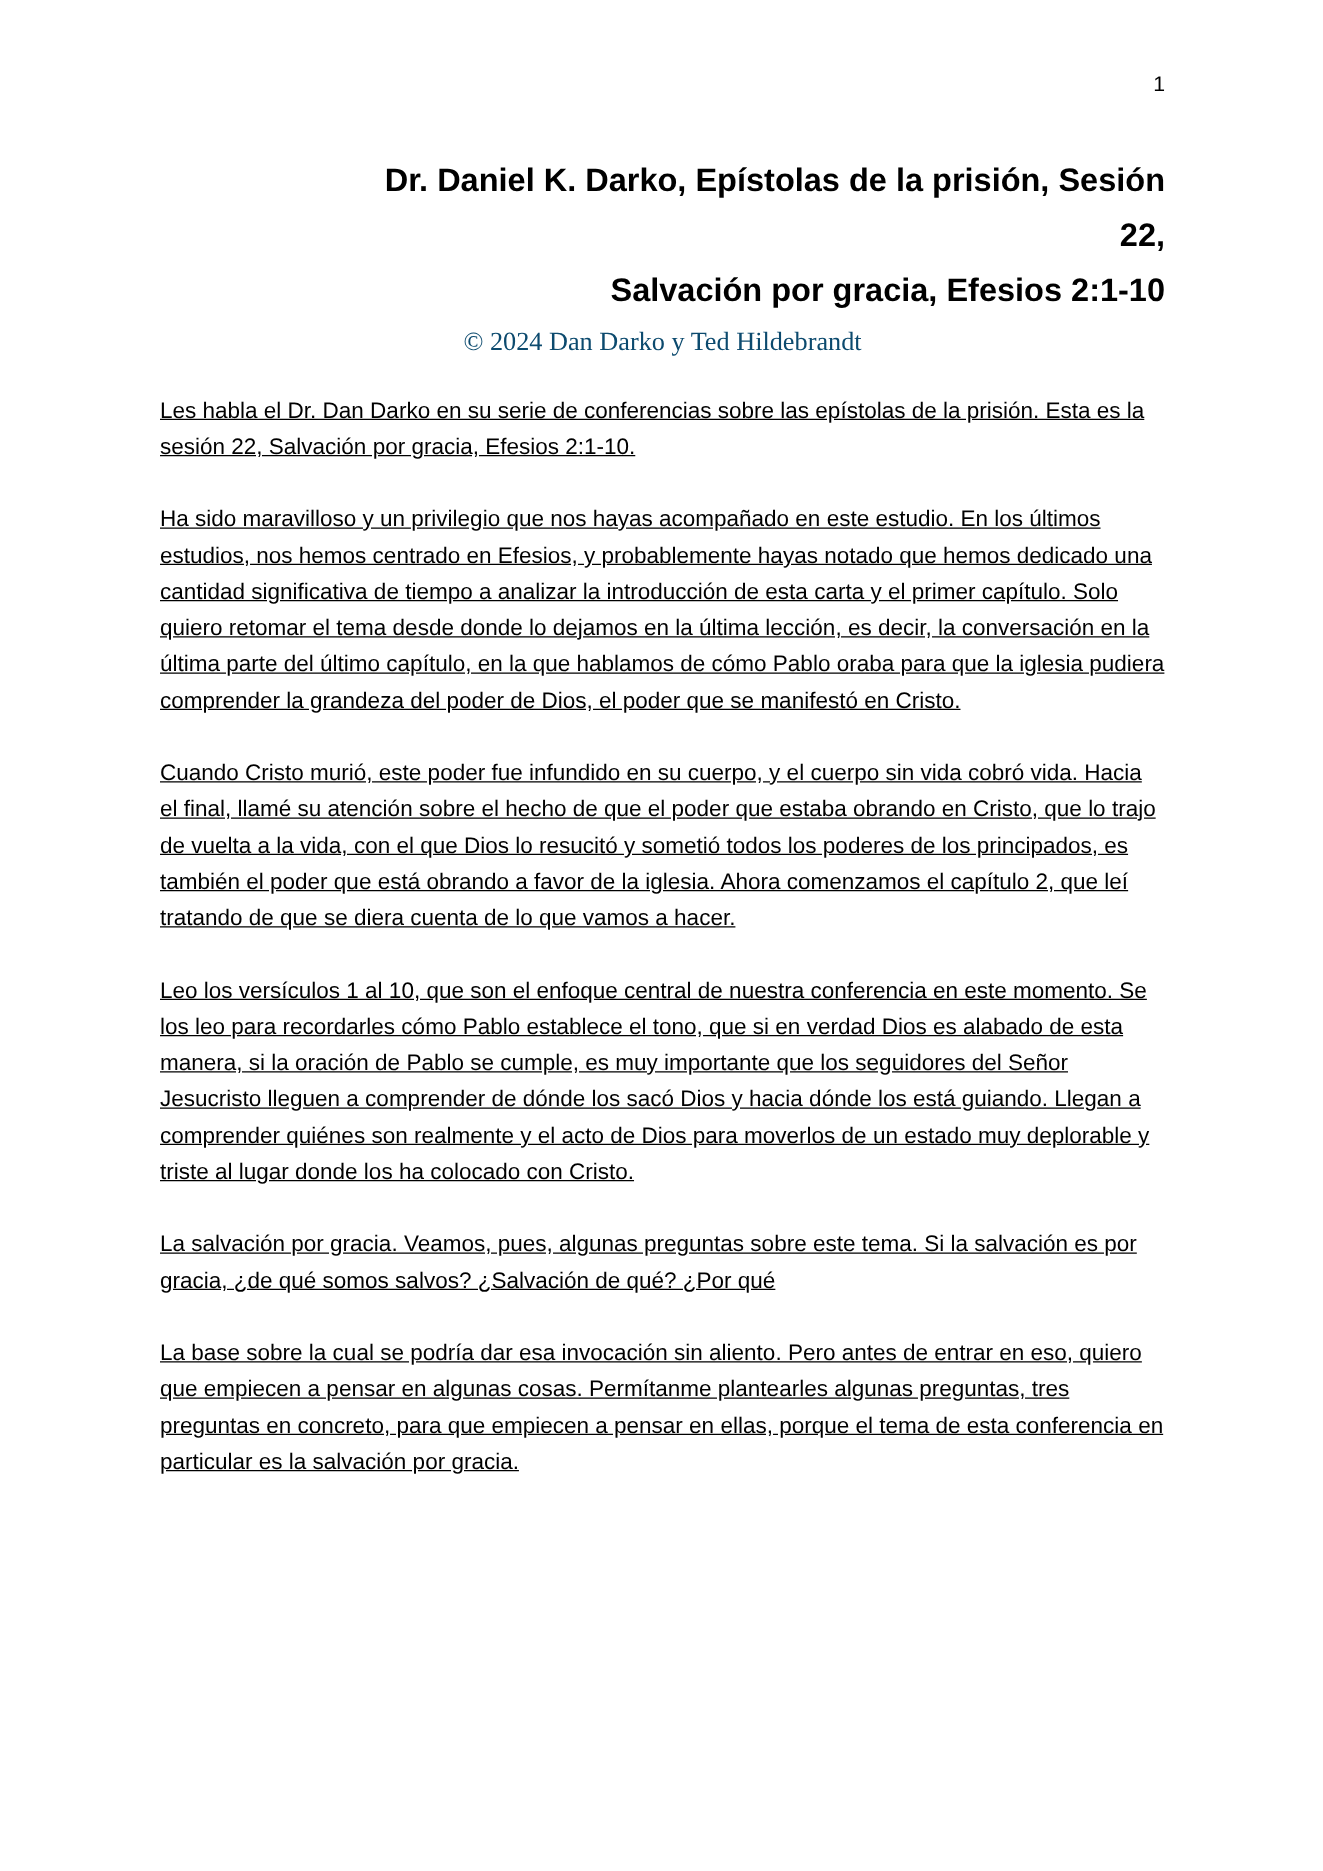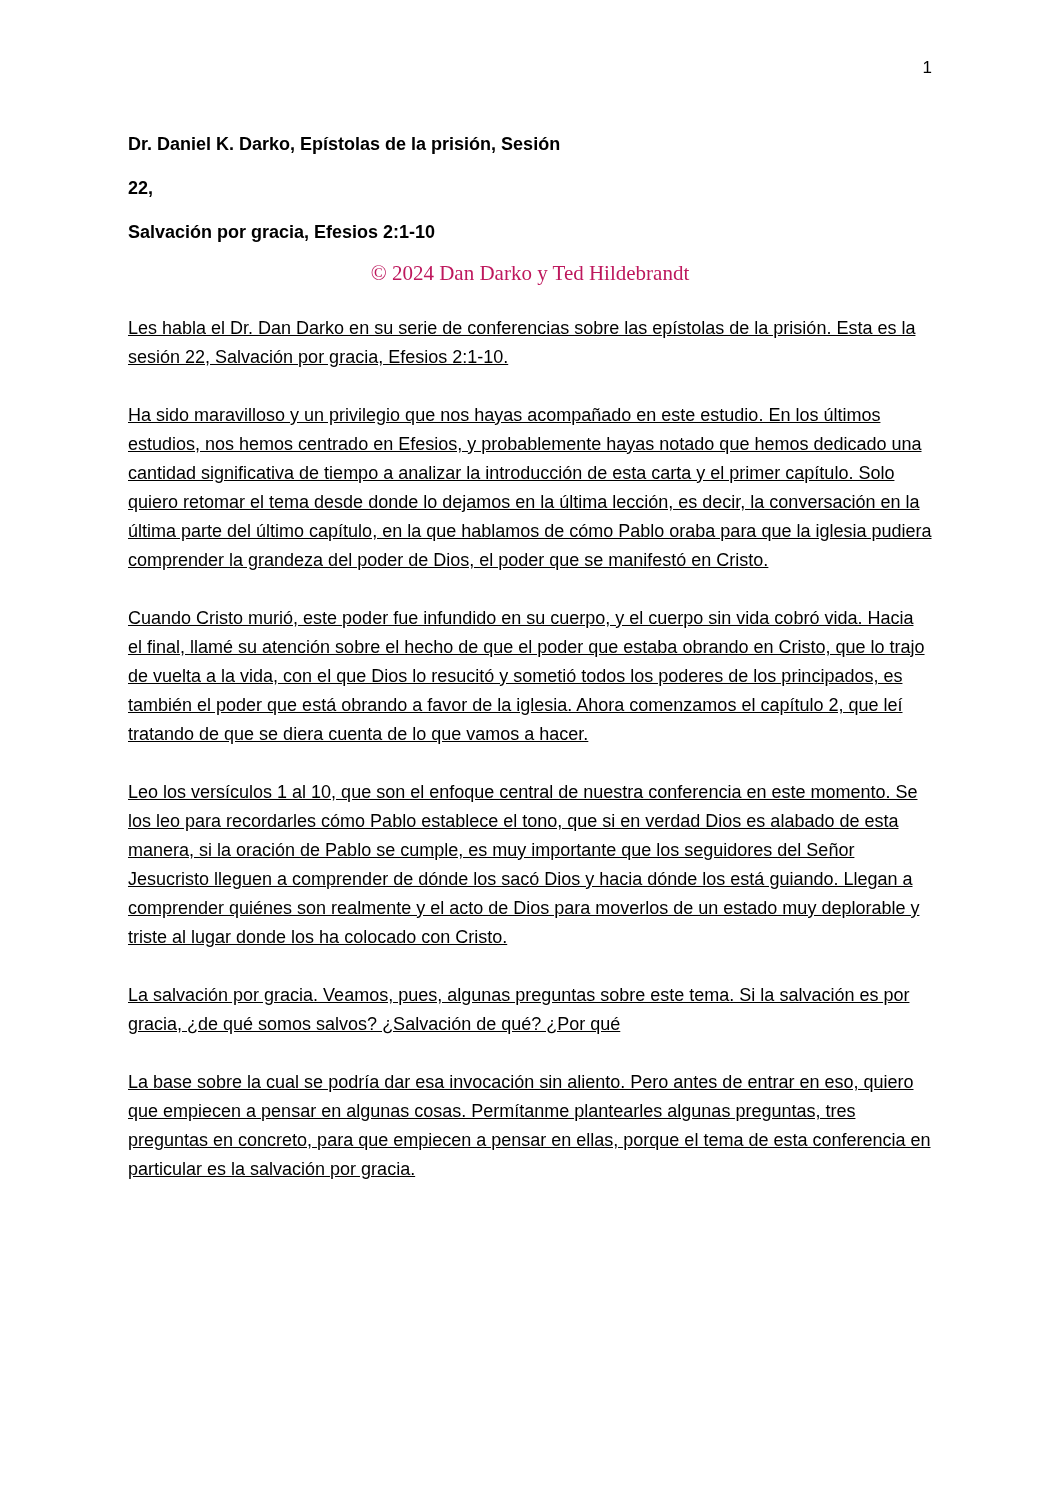--- a/index.html
+++ b/index.html
@@ -23,36 +23,36 @@
     padding: 58px 126px 40px 128px;
   }
   .page-number {
     text-align: right;
     font-size: 17px;
     line-height: 20px;
     color: #000000;
   }
   .title {
     margin: 44px 0 0 0;
-    text-align: left;
+    text-align: right;
     font-weight: bold;
-    font-size: 18px;
+    font-size: 26px;
     line-height: 44px;
     color: #000000;
   }
   .title-line {
     display: block;
   }
   .copyright {
     text-align: center;
     font-family: "Liberation Serif", "DejaVu Serif", serif;
     font-size: 21px;
     line-height: 30px;
     margin-top: 4px;
-    color: #be185d;
+    color: #0c4a6e;
   }
   .body-text {
     margin-top: 26px;
     font-size: 18px;
     line-height: 29px;
   }
   .body-text p {
     margin: 0 0 29px 0;
     text-align: left;
     text-decoration: underline;

